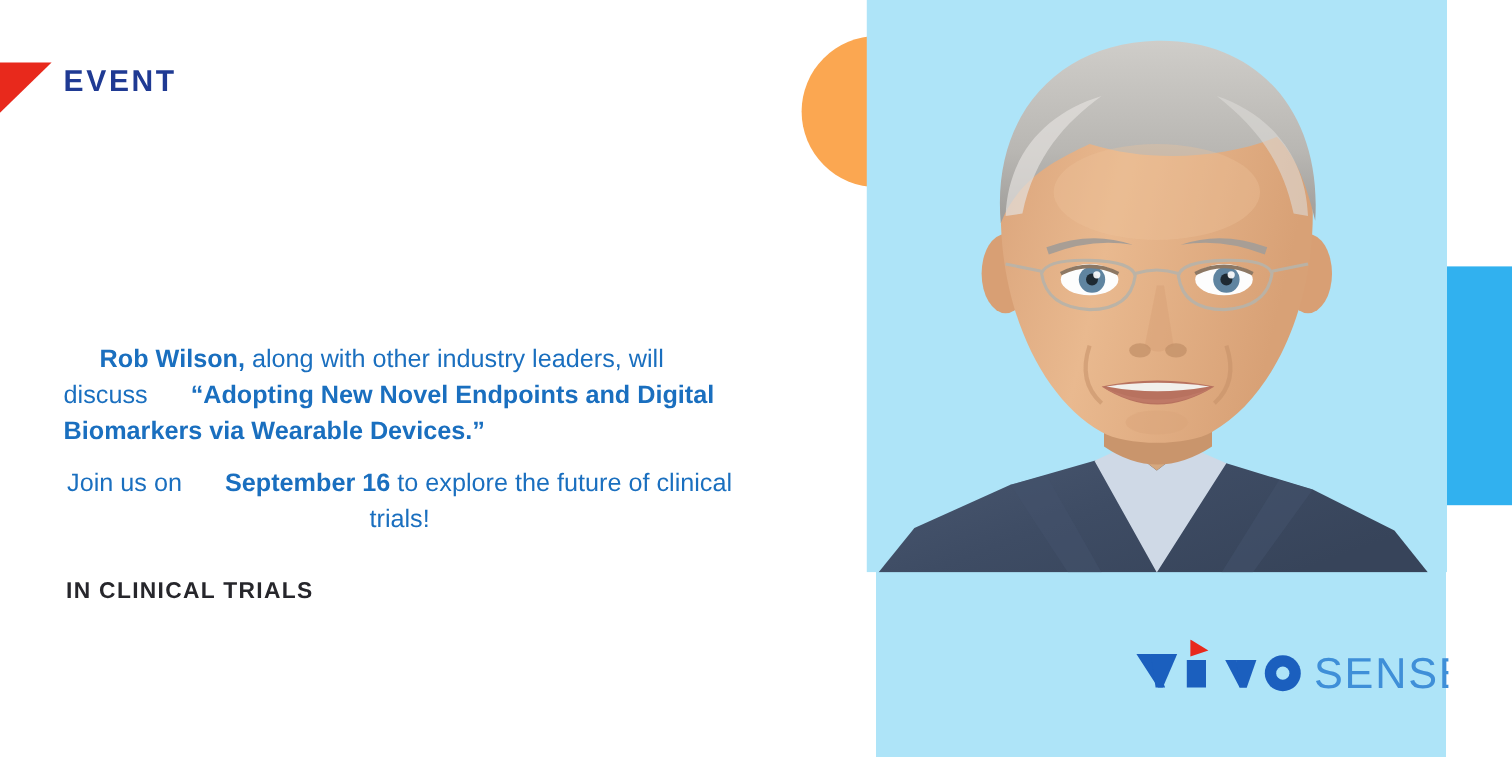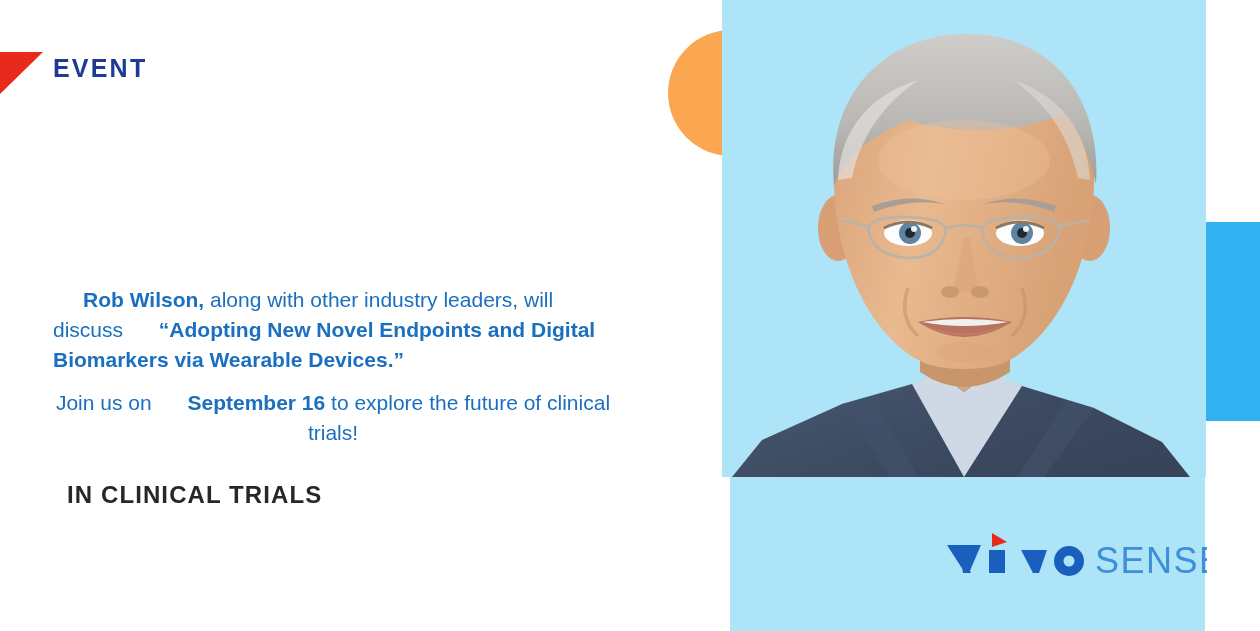--- a/index.html
+++ b/index.html
@@ -155,26 +155,25 @@
         #6b2f90 74%,
         #7c2b8e 100%);
     -webkit-background-clip: text;
     background-clip: text;
     color: transparent;
     -webkit-text-fill-color: transparent;
     display: inline-block;
   }
   .mobile-sub {
     margin-top: 7px;
-    font-size: 24px;
+    font-size: 19px;
     font-weight: bold;
     letter-spacing: 1.1px;
     color: #26262b;
     line-height: 1;
-    margin-left: 12px;
   }
 
   
   .vivosense {
     position: absolute;
     left: 935px;
     top: 533px;
     height: 52px;
   }
   .vivosense svg { display: block; }

